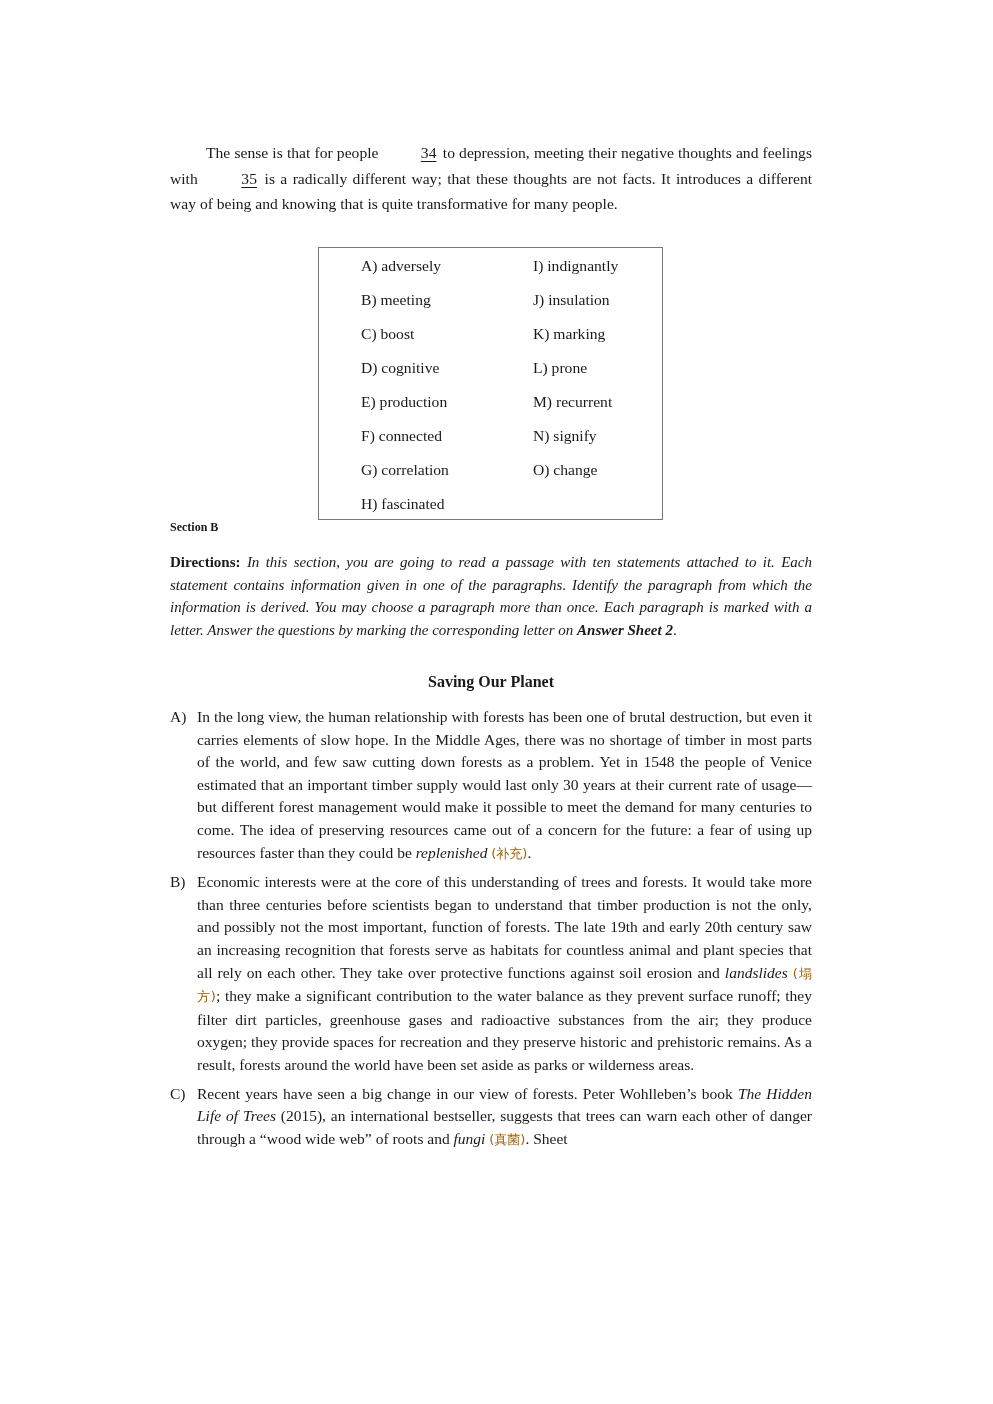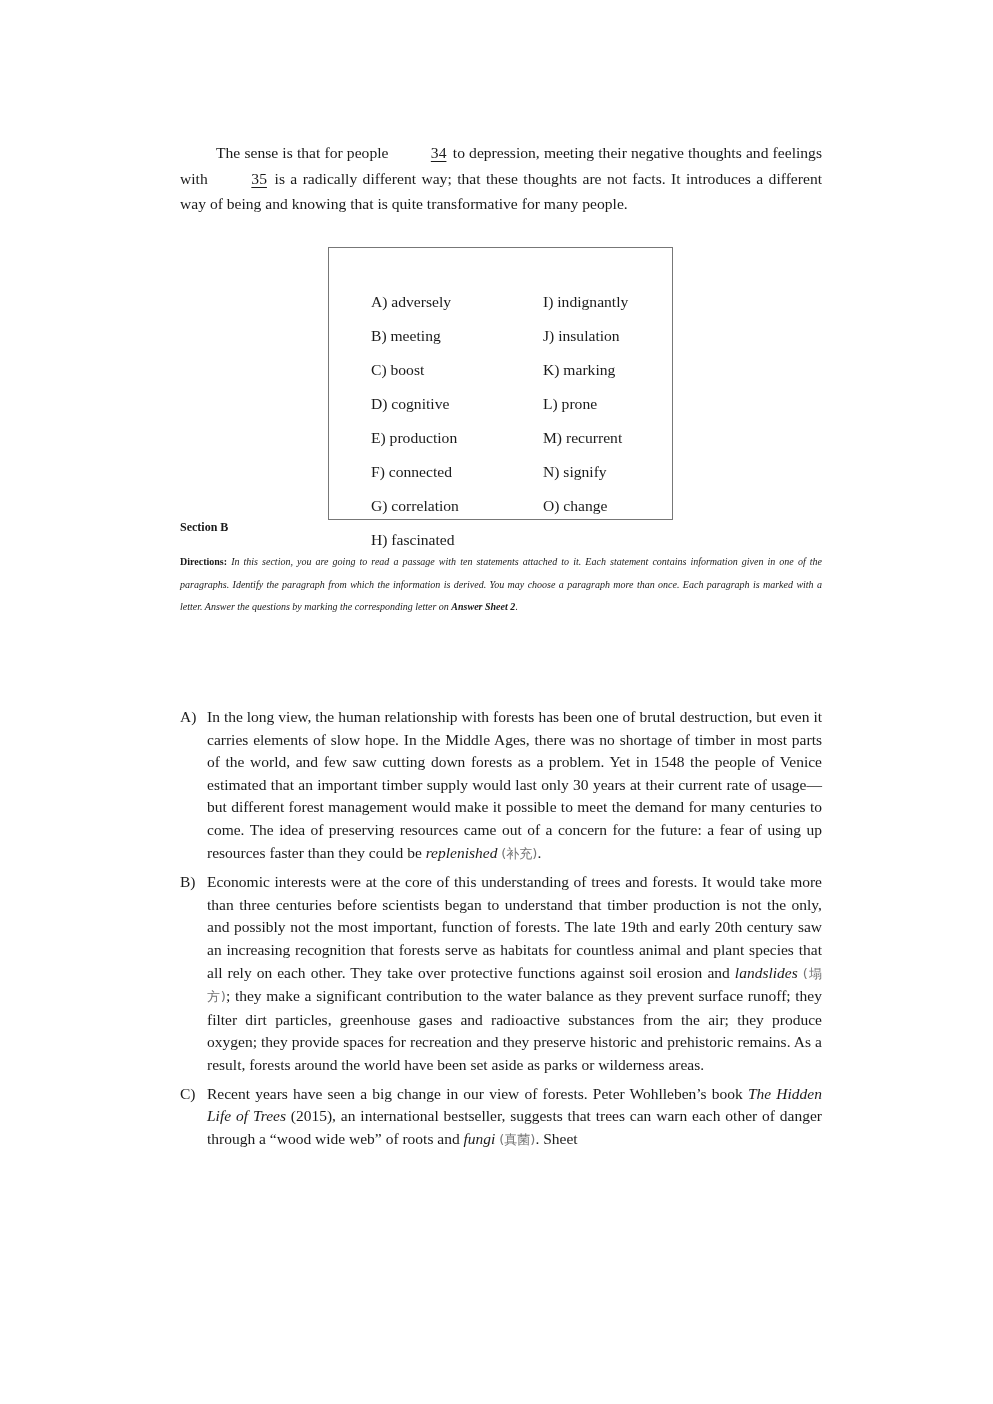--- a/index.html
+++ b/index.html
@@ -1,40 +1,40 @@
 <!DOCTYPE html>
 <html><head>
 <meta charset="utf-8">
 <style>
   html, body { margin: 0; padding: 0; background: #ffffff; }
   body {
     width: 993px; height: 1404px; position: relative; overflow: hidden;
     font-family: "Liberation Serif", "DejaVu Serif", serif;
     color: #1a1a1a;
   }
-  .page { position: absolute; left: 180px; top: 140px; width: 642px; font-size: 15.6px; }
+  .page { position: absolute; left: 170px; top: 140px; width: 642px; font-size: 15.6px; }
   .para { text-align: justify; line-height: 25.5px; margin: 0; }
   .indent { text-indent: 36px; }
   .blank { display: inline-block; text-decoration: underline; text-underline-offset: 3px; min-width: 56px; text-align: center; }
   .wordbank {
     position: absolute; left: 148px; top: 107px; width: 343px; height: 271px;
     border: 1px solid #777;
   }
-  .wb-col { position: absolute; top: 6px; margin-top: 36px; }
+  .wb-col { position: absolute; top: 6px; }
   .wb-col.left { left: 42px; }
   .wb-col.right { left: 214px; }
   .wb-item { height: 34px; line-height: 24px; font-size: 15.6px; }
   .section-title { position: absolute; top: 380px; left: 0; font-weight: bold; font-size: 12px; }
-  .directions { position: absolute; top: 411px; left: 0; width: 642px; font-size: 10px; line-height: 22.6px; text-align: justify; }
+  .directions { position: absolute; top: 411px; left: 0; width: 642px; font-size: 15px; line-height: 22.6px; text-align: justify; }
   .directions i { font-style: italic; }
   .passage-title { position: absolute; top: 533px; left: 0; width: 642px; text-align: center; font-weight: bold; font-size: 16px; }
   .paragraphs { position: absolute; top: 566px; left: 0; width: 642px; }
   .lp { position: relative; padding-left: 27px; text-align: justify; line-height: 22.6px; font-size: 15.5px; margin: 0 0 6px 0; }
   .lp .letter { position: absolute; left: 0; top: 0; }
-  .cn { font-family: "DejaVu Sans", sans-serif; font-size: 13px; color: #737373; }
+  .cn { font-family: "DejaVu Sans", sans-serif; font-size: 13px; color: #a16207; }
 </style>
 </head>
 <body>
 
 <div class="page">
 
   <p class="para indent"><span>The sense is that for people </span><span class="blank">34</span><span> to depression, meeting their negative thoughts and feelings with </span><span class="blank">35</span><span> is a radically different way; that these thoughts are not facts. It introduces a different way of being and knowing that is quite transformative for many people.</span></p>
 
   <div class="wordbank">
     <div class="wb-col left">
@@ -55,20 +55,21 @@
       <div class="wb-item">M) recurrent</div>
       <div class="wb-item">N) signify</div>
       <div class="wb-item">O) change</div>
     </div>
   </div>
 
   <div class="section-title">Section B</div>
 
   <div class="directions"><b>Directions:</b><i> In this section, you are going to read a passage with ten statements attached to it. Each statement contains information given in one of the paragraphs. Identify the paragraph from which the information is derived. You may choose a paragraph more than once. Each paragraph is marked with a letter. Answer the questions by marking the corresponding letter on </i><b><i>Answer Sheet 2</i></b><span>.</span></div>
 
+  <div class="passage-title">Saving Our Planet</div>
 
   <div class="paragraphs">
     <p class="lp"><span class="letter">A)</span><span>In the long view, the human relationship with forests has been one of brutal destruction, but even it carries elements of slow hope. In the Middle Ages, there was no shortage of timber in most parts of the world, and few saw cutting down forests as a problem. Yet in 1548 the people of Venice estimated that an important timber supply would last only 30 years at their current rate of usage—but different forest management would make it possible to meet the demand for many centuries to come. The idea of preserving resources came out of a concern for the future: a fear of using up resources faster than they could be </span><i>replenished</i> <span class="cn">(补充)</span><span>.</span></p>
 
     <p class="lp"><span class="letter">B)</span><span>Economic interests were at the core of this understanding of trees and forests. It would take more than three centuries before scientists began to understand that timber production is not the only, and possibly not the most important, function of forests. The late 19th and early 20th century saw an increasing recognition that forests serve as habitats for countless animal and plant species that all rely on each other. They take over protective functions against soil erosion and </span><i>landslides</i> <span class="cn">(塌方)</span><span>; they make a significant contribution to the water balance as they prevent surface runoff; they filter dirt particles, greenhouse gases and radioactive substances from the air; they produce oxygen; they provide spaces for recreation and they preserve historic and prehistoric remains. As a result, forests around the world have been set aside as parks or wilderness areas.</span></p>
 
     <p class="lp"><span class="letter">C)</span><span>Recent years have seen a big change in our view of forests. Peter Wohlleben’s book </span><i>The Hidden Life of Trees</i><span> (2015), an international bestseller, suggests that trees can warn each other of danger through a “wood wide web” of roots and </span><i>fungi</i> <span class="cn">(真菌)</span><span>. Sheet</span></p>
   </div>
 </div>
 

